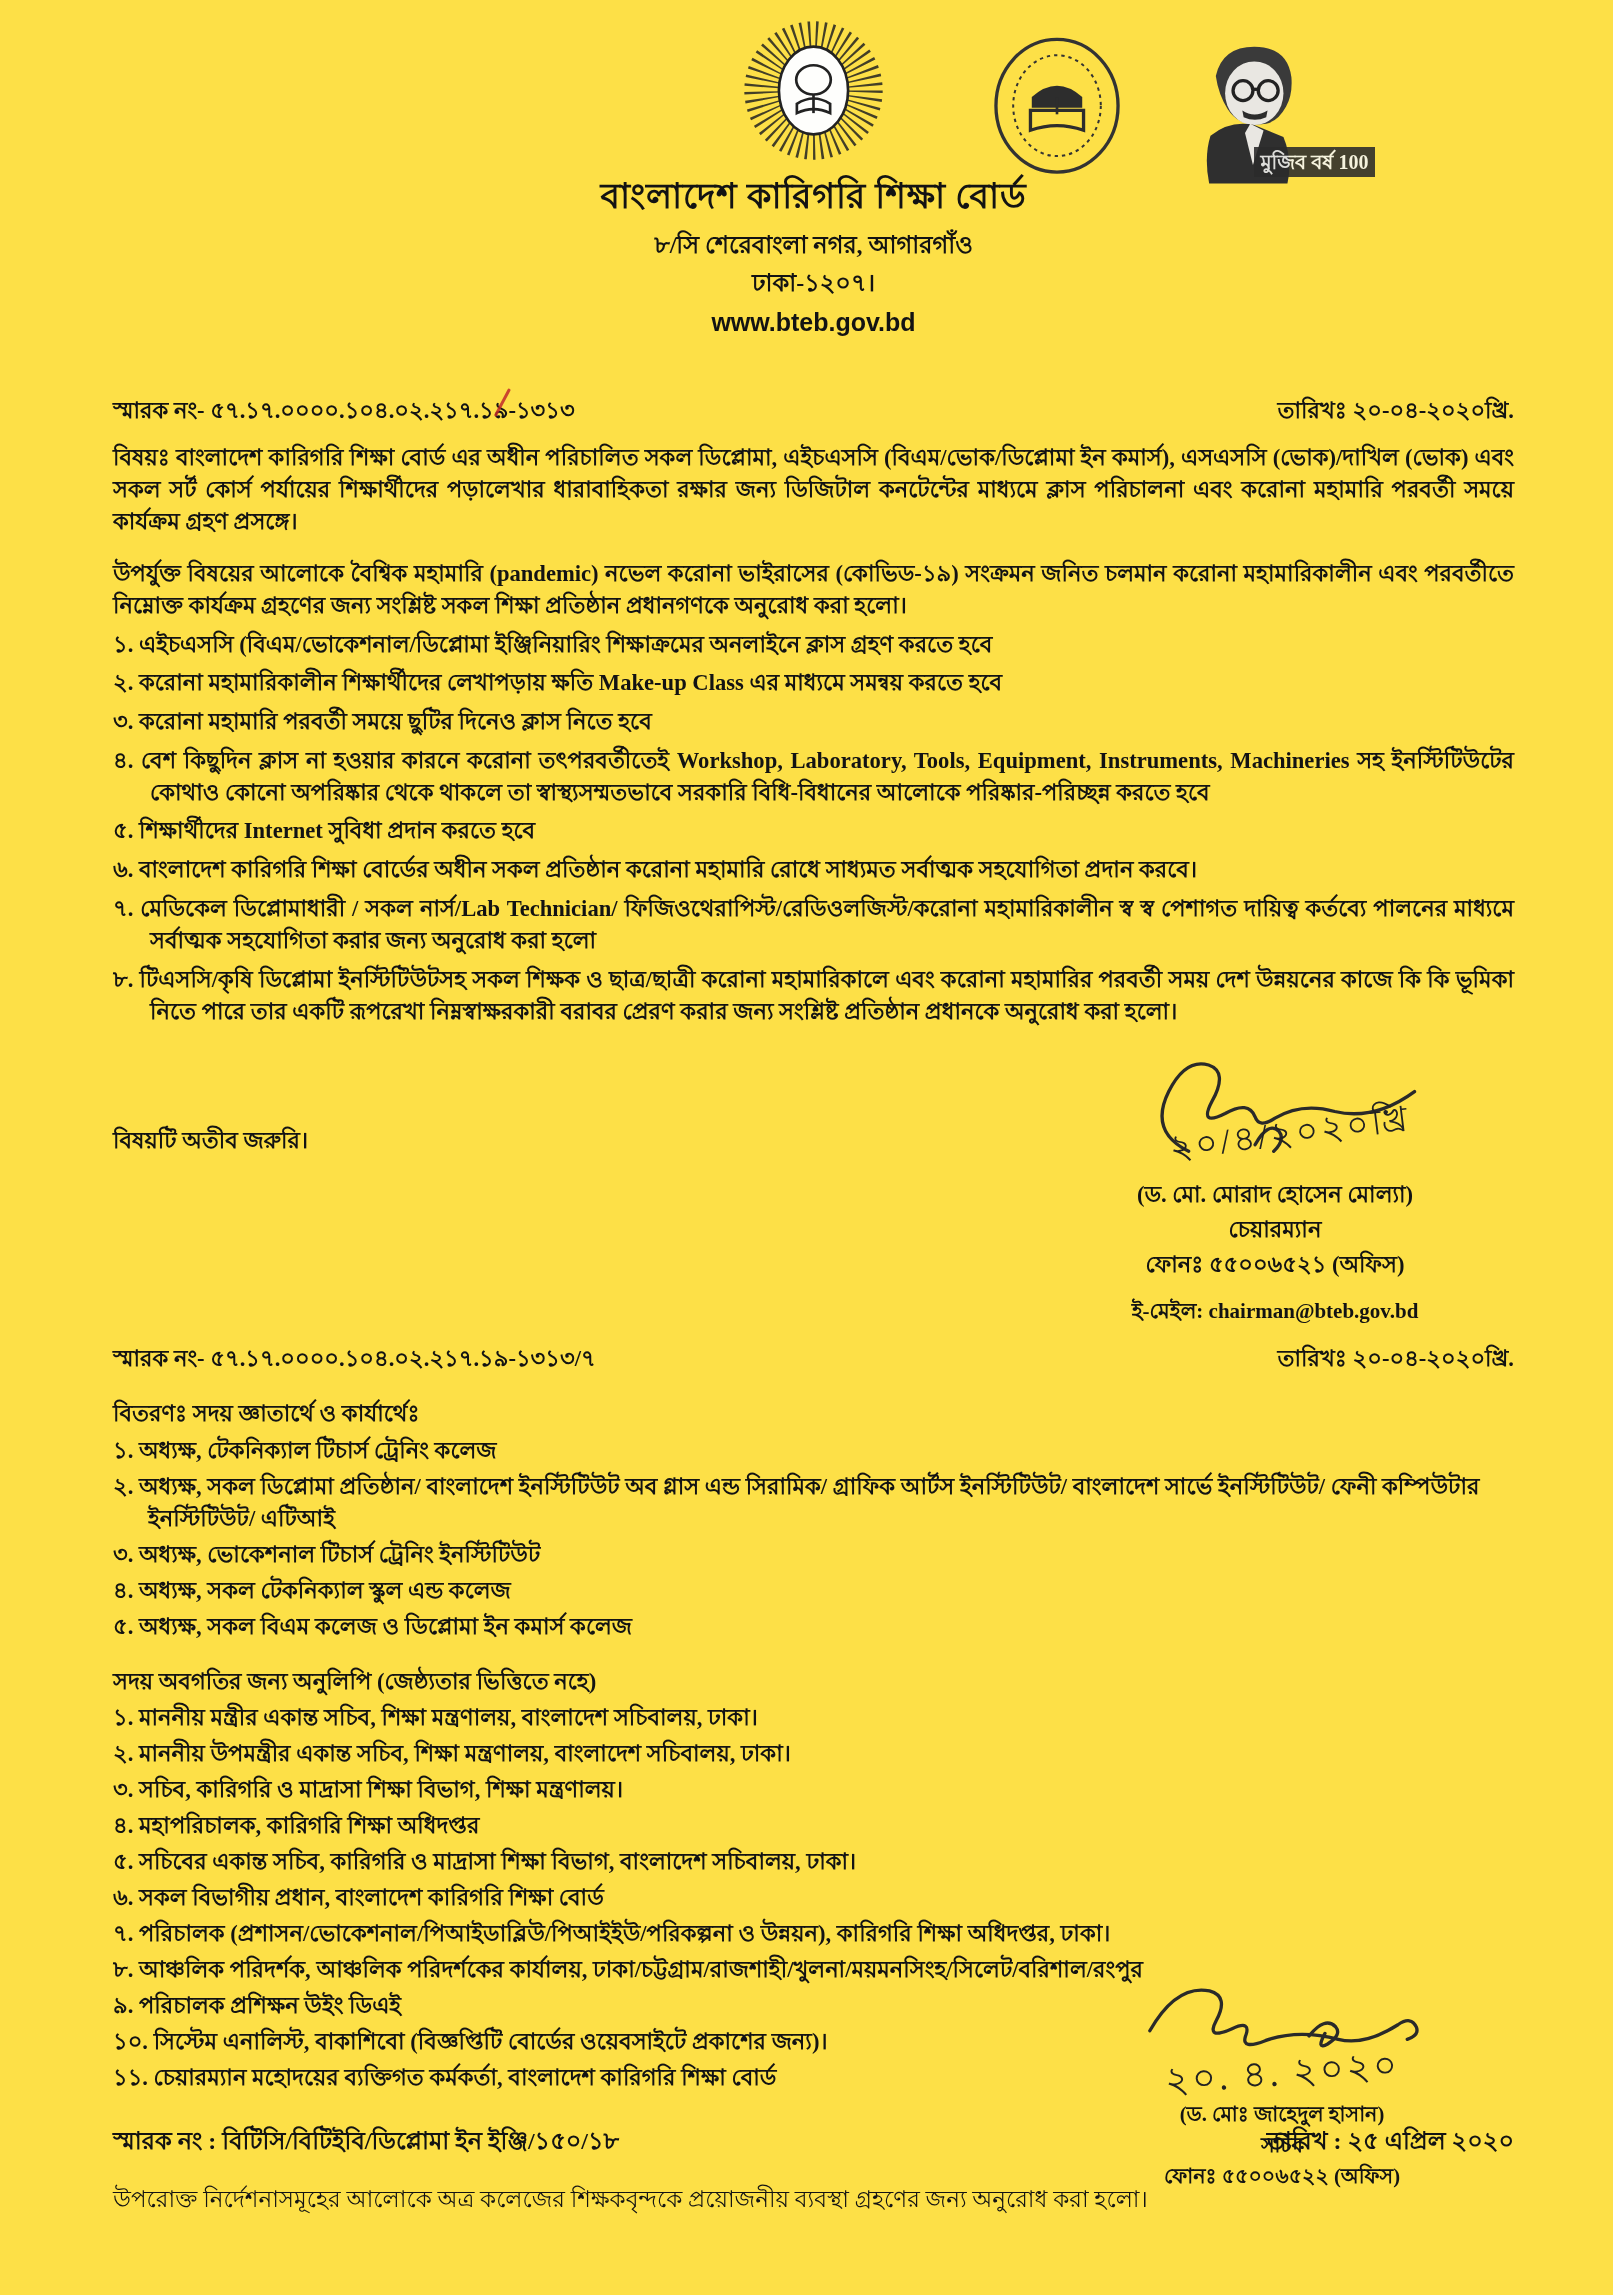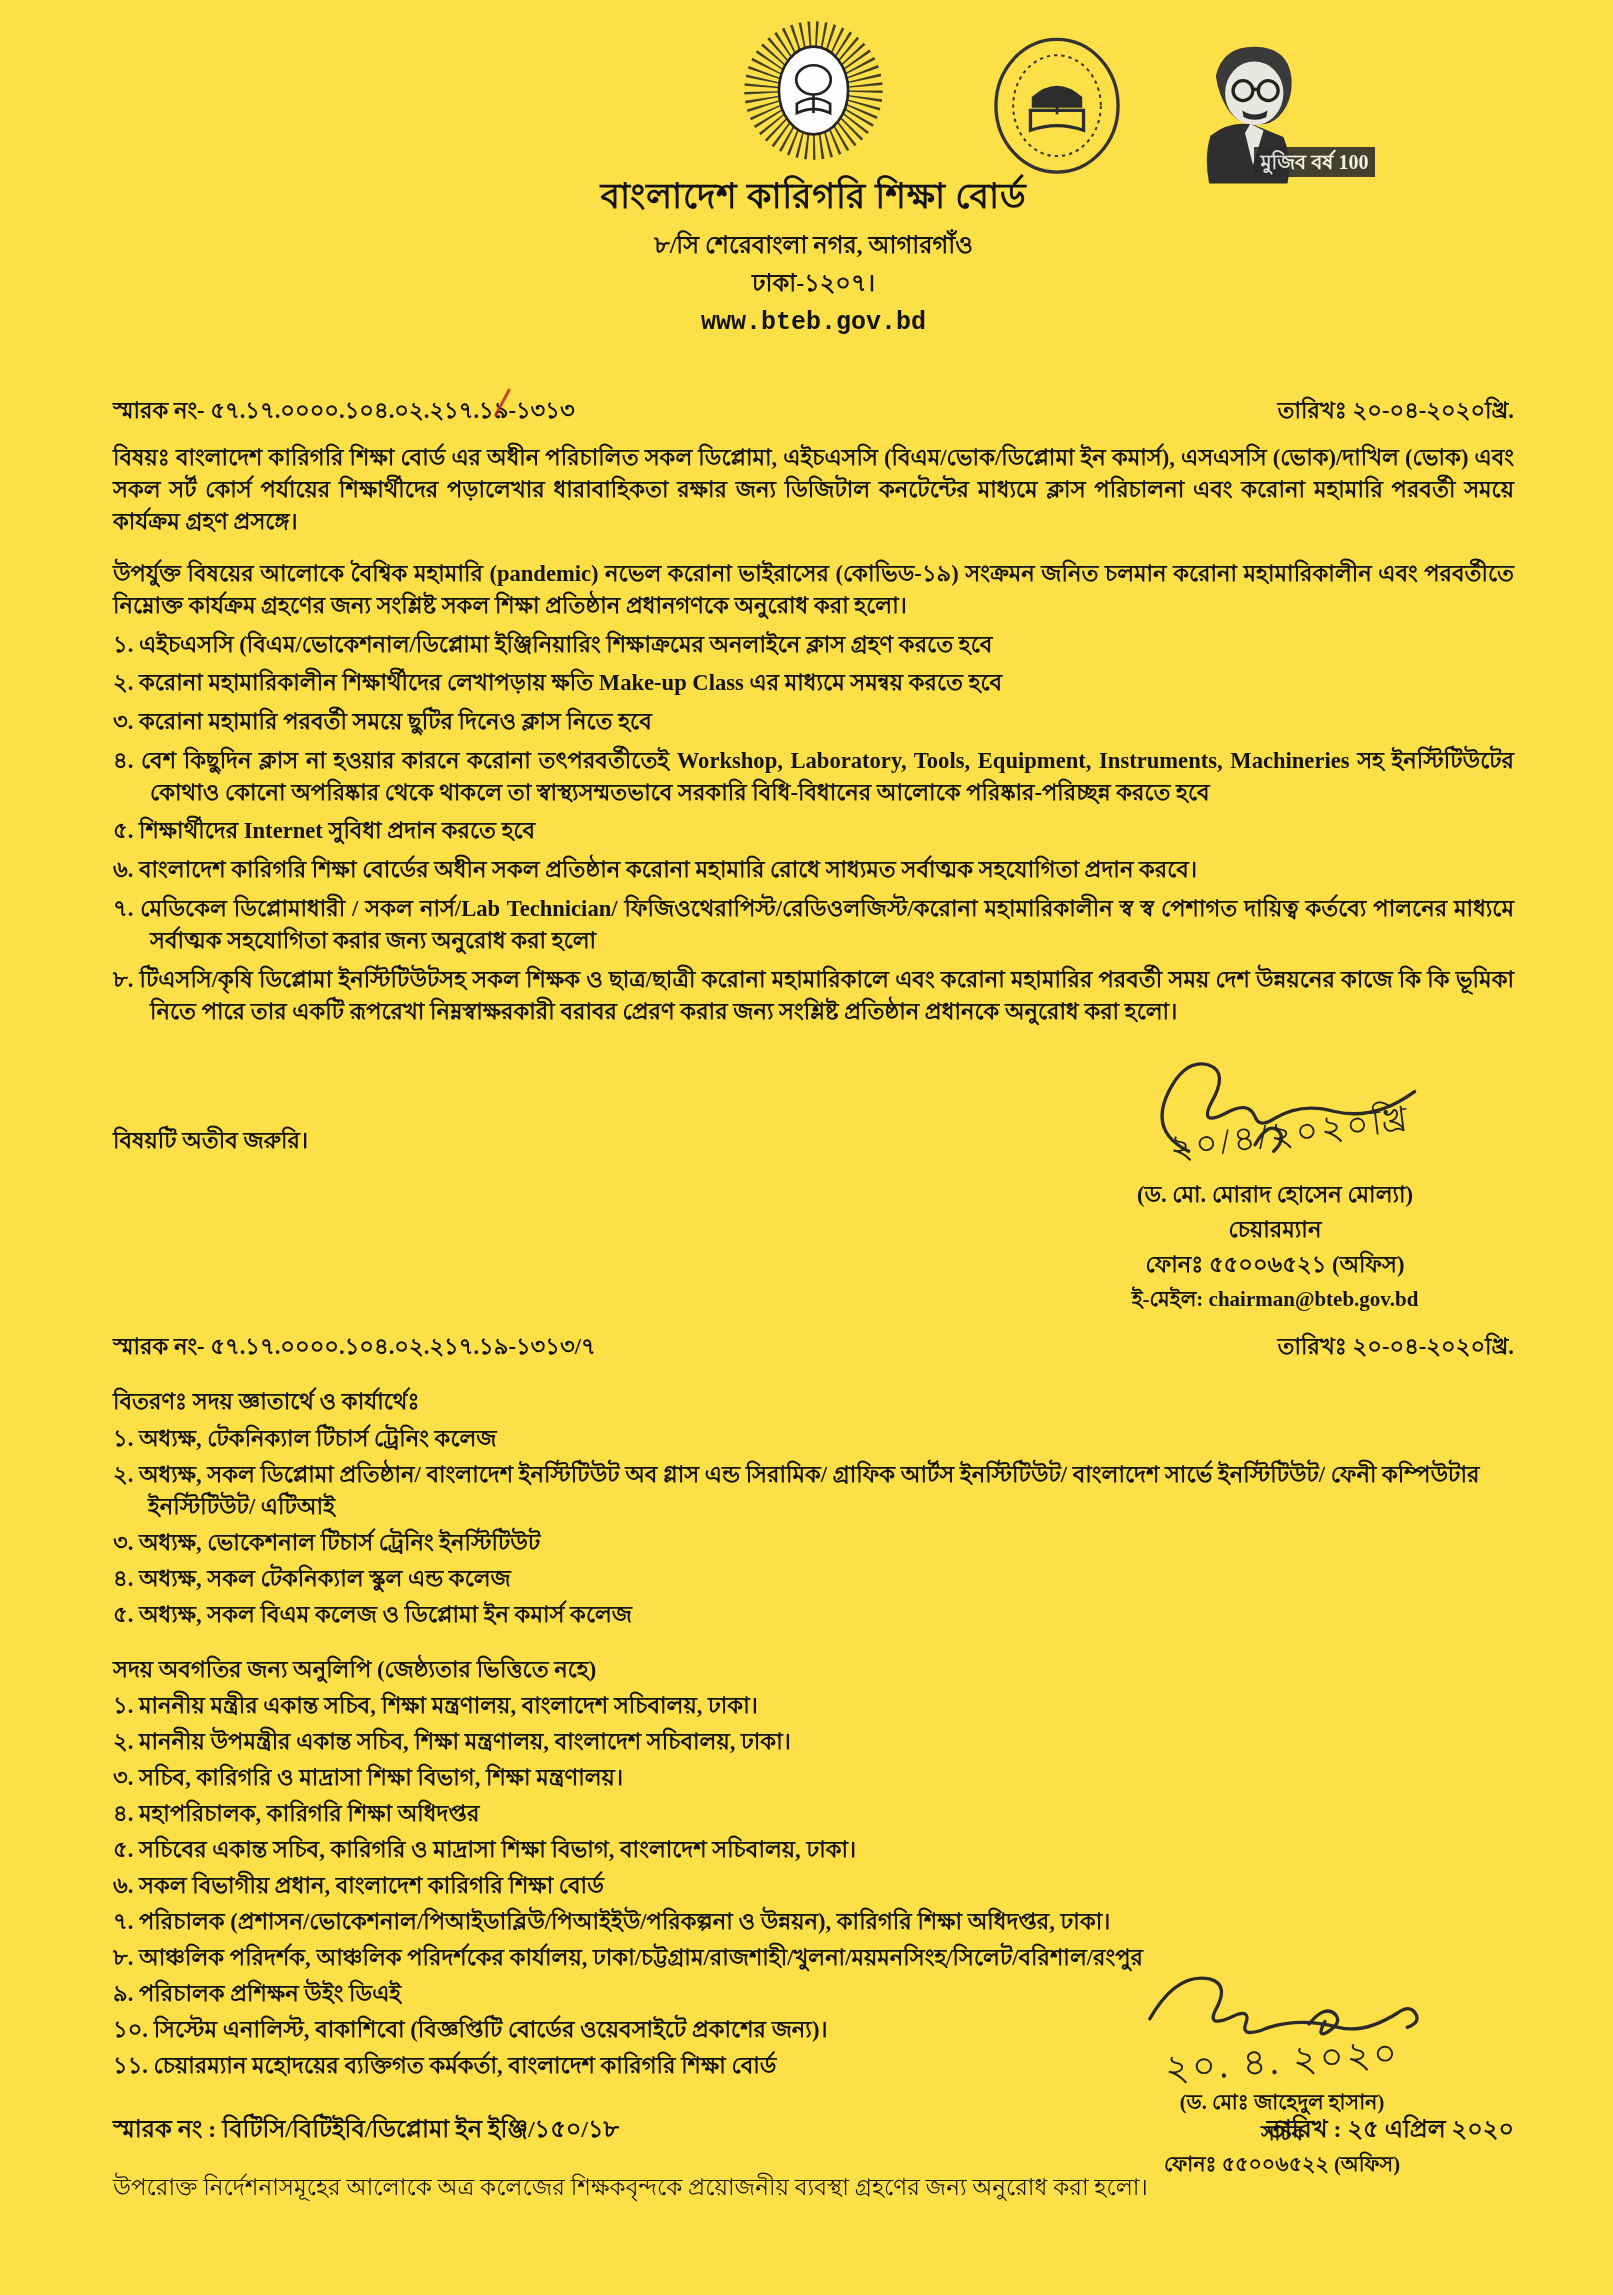--- a/index.html
+++ b/index.html
@@ -14,21 +14,21 @@
     line-height:1.42;
     overflow:hidden;
   }
   .inner{padding:12px 100px 0 113px;}
   
   .header{position:relative;text-align:center;min-height:362px;}
   .emblem{display:block;margin:4px auto 2.7px auto;}
   .org-title{font-size:35px;font-weight:700;letter-spacing:0.7px;}
   .addr{font-size:24px;font-weight:600;margin-top:6.6px;}
   .city{font-size:24px;font-weight:600;margin-top:4px;}
-  .website{font-size:25px;font-weight:600;margin-top:5.3px;font-family:Liberation Mono, monospace;}
+  .website{font-size:25px;font-weight:600;margin-top:5.3px;font-family:Liberation Sans, sans-serif;}
   .corner-logos{position:absolute;top:20px;right:139px;display:flex;gap:46px;align-items:flex-start;}
   .mujib-wrap{position:relative;width:199px;height:153px;}
   .mujib-text-box{
     position:absolute;right:0;bottom:12px;background:#2b2b2b;color:#f5f5f2;
     font-size:20px;font-weight:700;padding:4px 6.6px;line-height:1.1;text-align:center;
     opacity:.88;
   }
   
   .row-between{display:flex;justify-content:space-between;align-items:baseline;margin-top:17px;}
   .memo-no{font-weight:600;position:relative;}
@@ -49,21 +49,21 @@
   .chairman-block{width:478px;text-align:center;position:relative;}
   .hand-date{
     position:absolute;font-size:35px;color:#222;transform:rotate(-7deg);
     font-weight:400;letter-spacing:2.7px;white-space:nowrap;
   }
   .chairman-block .hand-date{left:133px;top:64px;}
   .sig-svg{display:block;margin:0 auto;}
   .sig-name{font-weight:600;margin-top:1.3px;}
   .sig-role{font-weight:600;margin-top:2.7px;}
   .sig-phone{font-weight:600;margin-top:2.7px;}
-  .sig-mail{font-weight:600;margin-top:4px;font-size:21px;}
+  .sig-mail{font-weight:600;margin-top:16px;font-size:21px;}
   
   .section-head{font-weight:600;margin-top:23px;}
   .plain-item{font-weight:600;padding-left:35px;text-indent:-35px;margin-top:4px;}
   .cc-section{position:relative;}
   .secretary-block{
     position:absolute;right:26.5px;top:285px;width:411px;text-align:center;
   }
   .secretary-block .hand-date{position:static;display:block;transform:rotate(-4deg);font-size:37px;margin-top:-17px;}
   .secretary-block .sig-name,.secretary-block .sig-role,.secretary-block .sig-phone{font-size:20.6px;margin-top:1.3px;}
   

